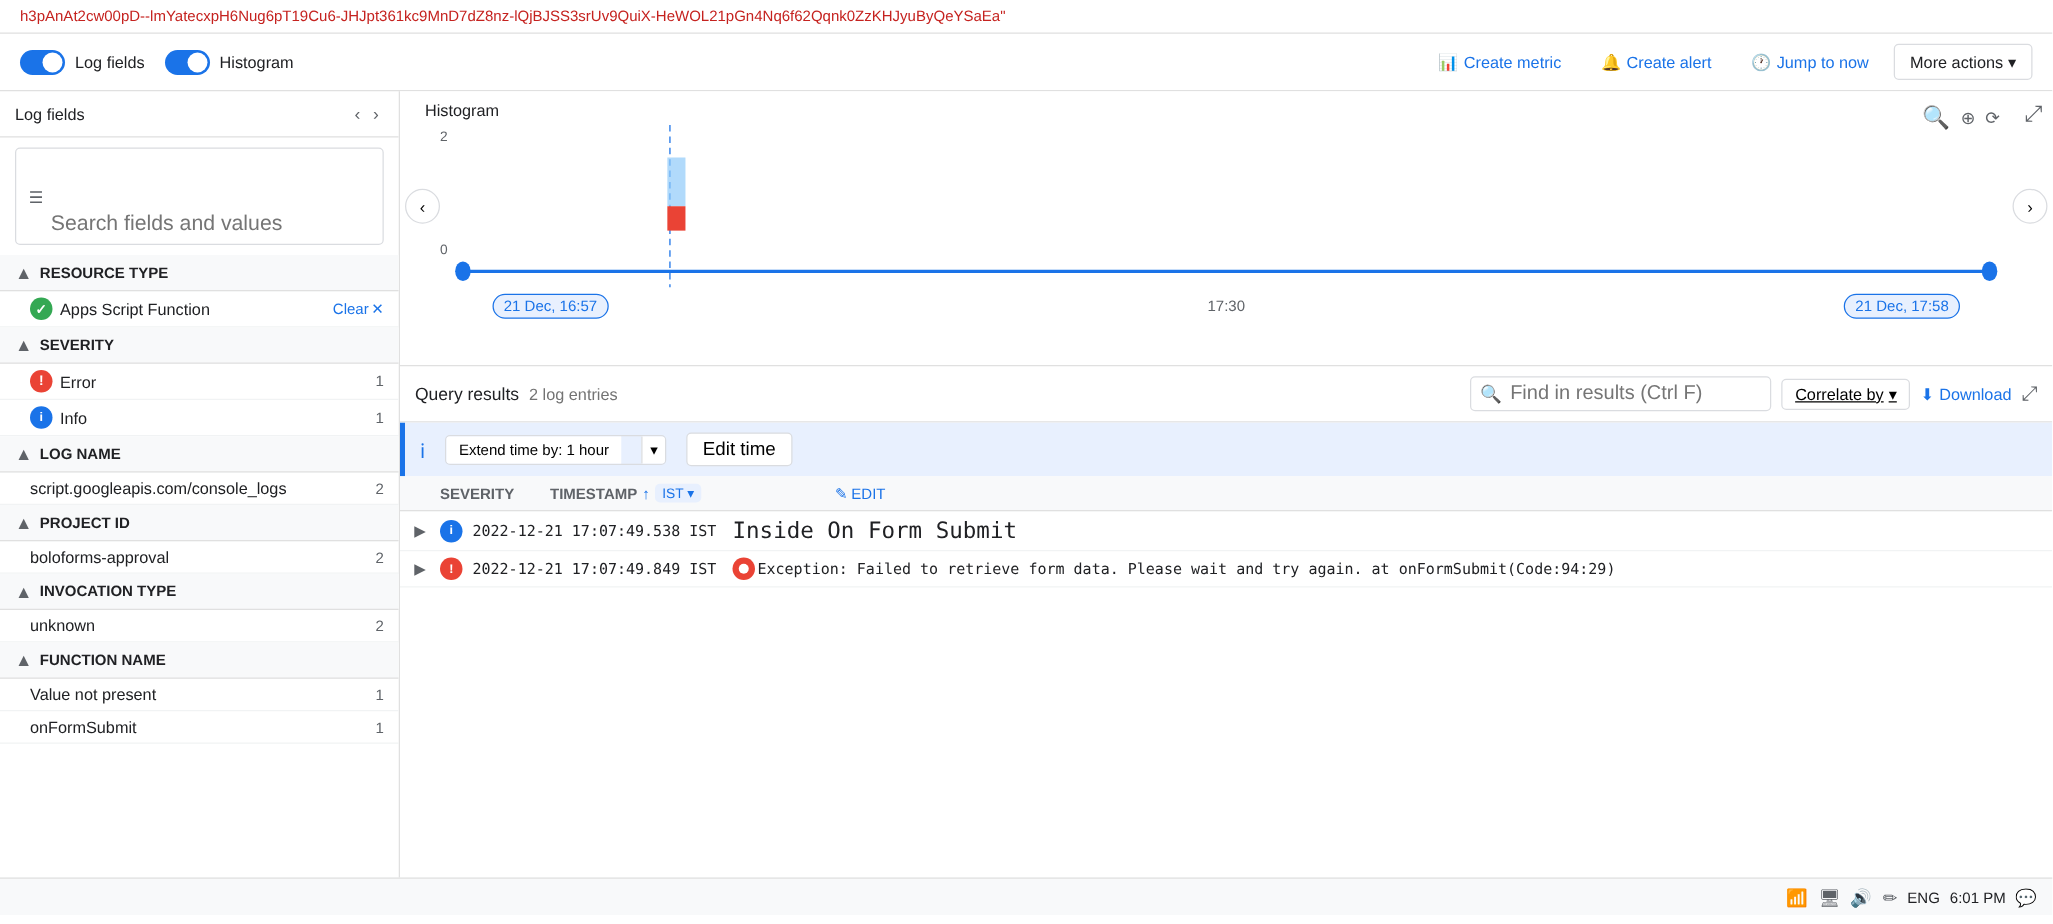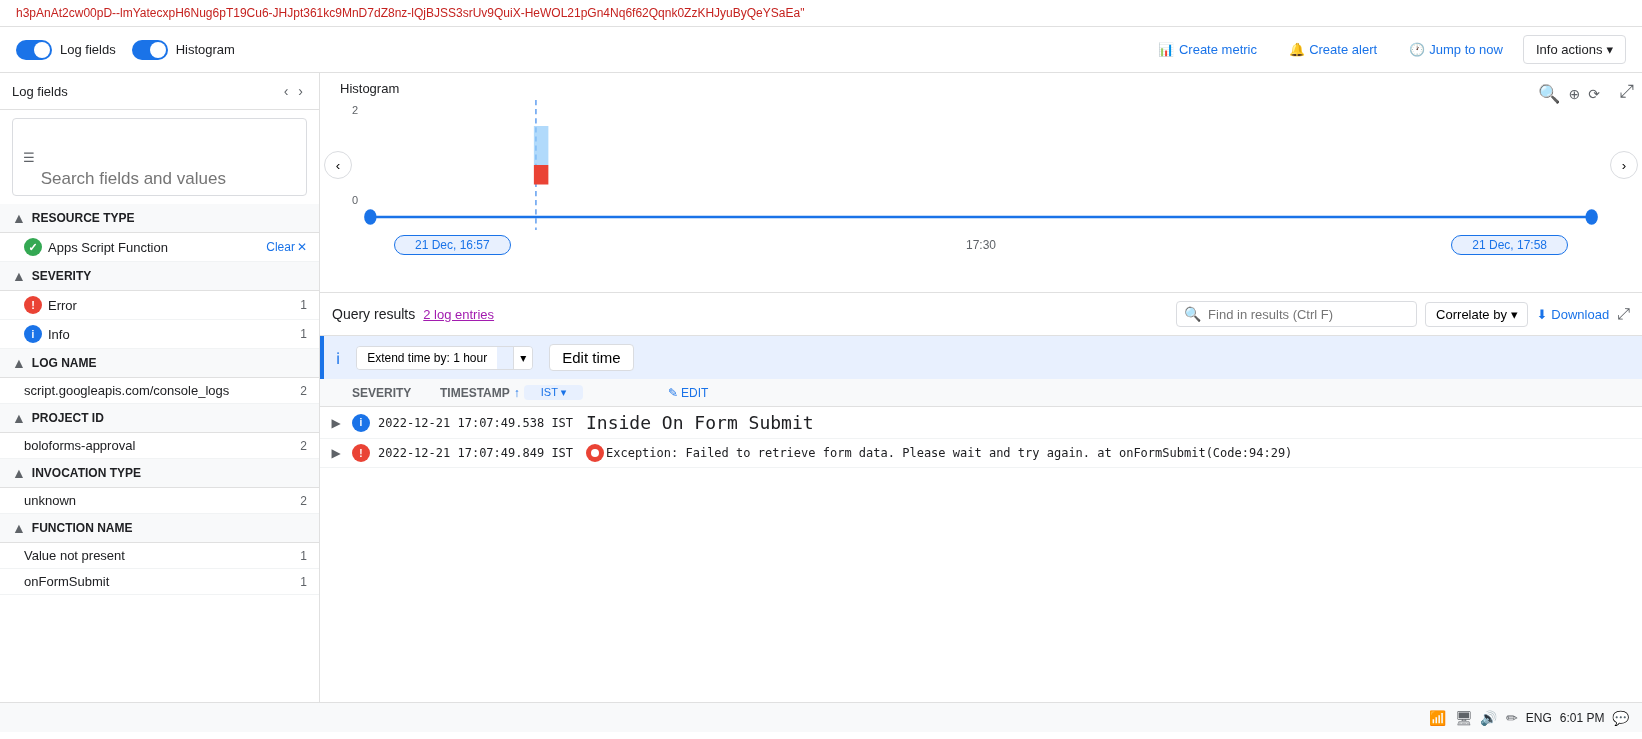--- a/index.html
+++ b/index.html
@@ -267,21 +267,21 @@
       display: flex;
       align-items: center;
       padding: 0 30px;
       position: relative;
       height: 30px;
     }
     .time-label-start, .time-label-end {
       background: #e8f0fe;
       border: 1px solid #1a73e8;
       border-radius: 12px;
-      padding: 2px 20px;
+      padding: 2px 8px;
       font-size: 12px;
       color: #1a73e8;
       font-weight: 500;
       white-space: nowrap;
     }
     .time-label-mid {
       position: absolute;
       left: 50%;
       transform: translateX(-50%);
       font-size: 12px;
@@ -302,50 +302,50 @@
       padding: 8px 12px;
       border-bottom: 1px solid #e0e0e0;
       gap: 8px;
     }
     .query-results-title {
       font-size: 14px;
       font-weight: 500;
     }
     .log-count {
       font-size: 13px;
-      color: #a21caf;
-      text-decoration: underline;
+      color: #737373;
     }
     .header-spacer { flex: 1; }
     .find-box {
       display: flex;
       align-items: center;
       border: 1px solid #dadce0;
       border-radius: 4px;
       padding: 4px 8px;
       gap: 6px;
       background: #fff;
     }
     .find-box input {
       border: none;
       outline: none;
-      font-size: 13px;
+      font-size: 16px;
       color: #80868b;
       width: 200px;
     }
     .correlate-btn {
       display: flex;
       align-items: center;
       gap: 4px;
       border: 1px solid #dadce0;
       border-radius: 4px;
       padding: 4px 10px;
       background: #fff;
       cursor: pointer;
       font-size: 13px;
+      text-decoration: underline;
     }
     .download-btn {
       display: flex;
       align-items: center;
       gap: 4px;
       border: none;
       background: transparent;
       color: #1a73e8;
       font-size: 13px;
       cursor: pointer;
@@ -379,21 +379,21 @@
     .col-severity { width: 80px; flex-shrink: 0; }
     .col-timestamp { width: 220px; flex-shrink: 0; display: flex; align-items: center; gap: 4px; }
     .col-summary { flex: 1; }
     .col-edit { width: 60px; flex-shrink: 0; }
 
     .timestamp-sort { color: #1a73e8; font-size: 12px; }
     .ist-badge {
       background: #e8f0fe;
       color: #1a73e8;
       border-radius: 4px;
-      padding: 1px 17px;
+      padding: 1px 6px;
       font-size: 11px;
       font-weight: 500;
       cursor: pointer;
     }
     .edit-btn {
       display: flex;
       align-items: center;
       gap: 3px;
       color: #1a73e8;
       font-size: 12px;
@@ -542,21 +542,21 @@
     </button>
     <button class="toolbar-btn">
       <span>🔔</span>
       <span>Create alert</span>
     </button>
     <button class="toolbar-btn">
       <span>🕐</span>
       <span>Jump to now</span>
     </button>
     <button class="toolbar-btn-outlined">
-      <span>Info actions</span>
+      <span>More actions</span>
       <span>▾</span>
     </button>
   </div>
 </div>
 
 <div class="main-layout">
 
   <div class="sidebar">
     <div class="sidebar-header">
       <span class="sidebar-header-title">Log fields</span>

